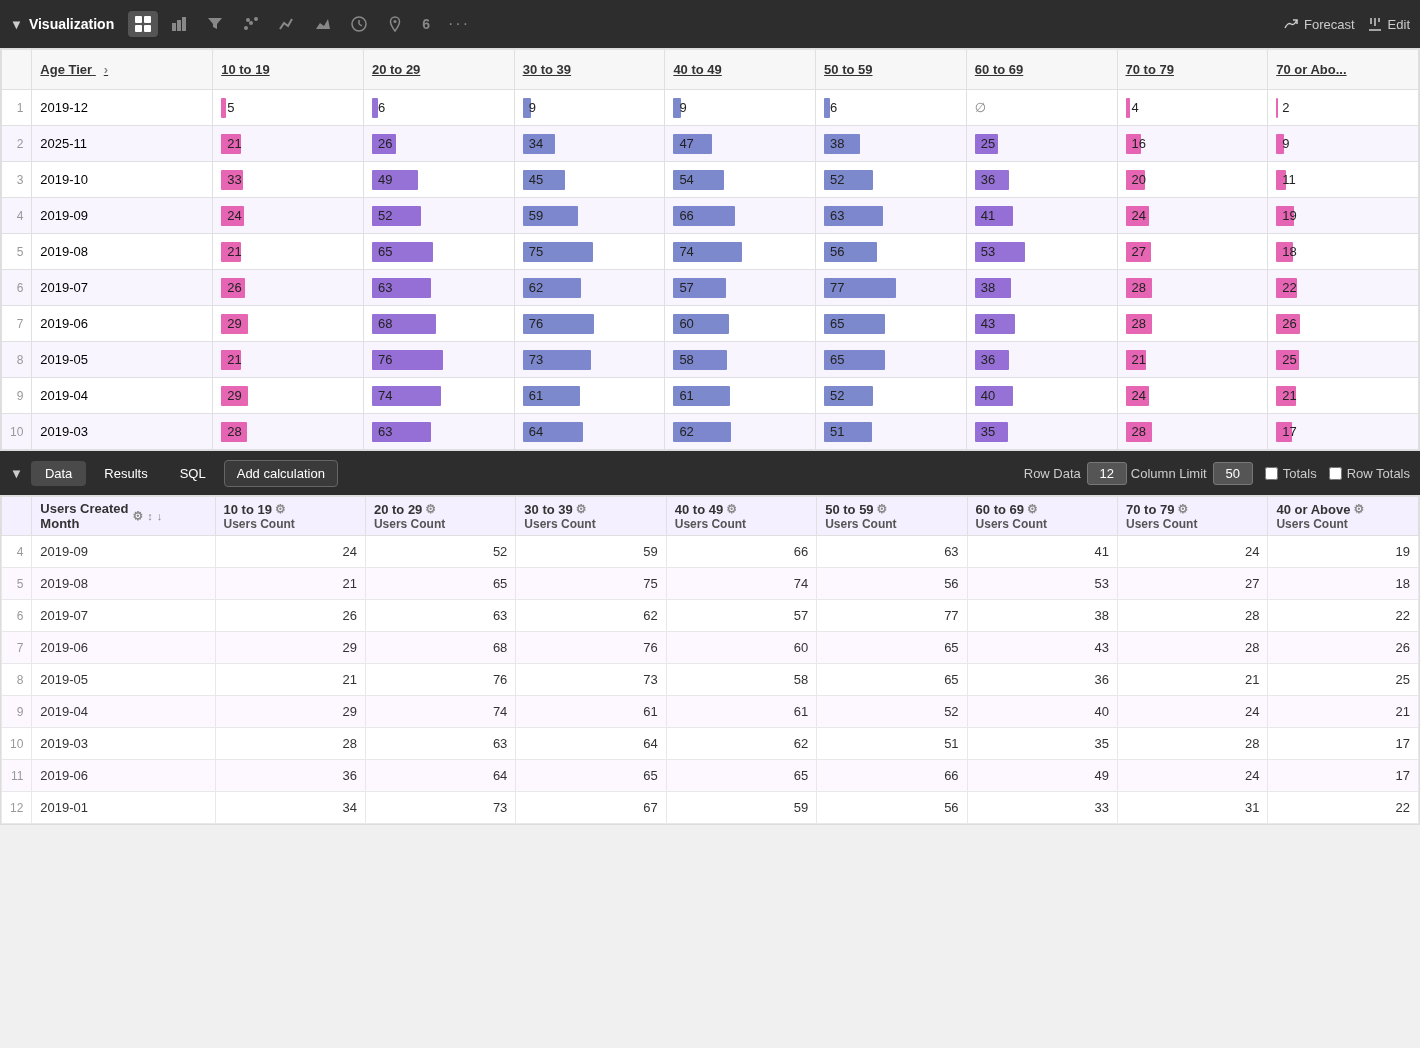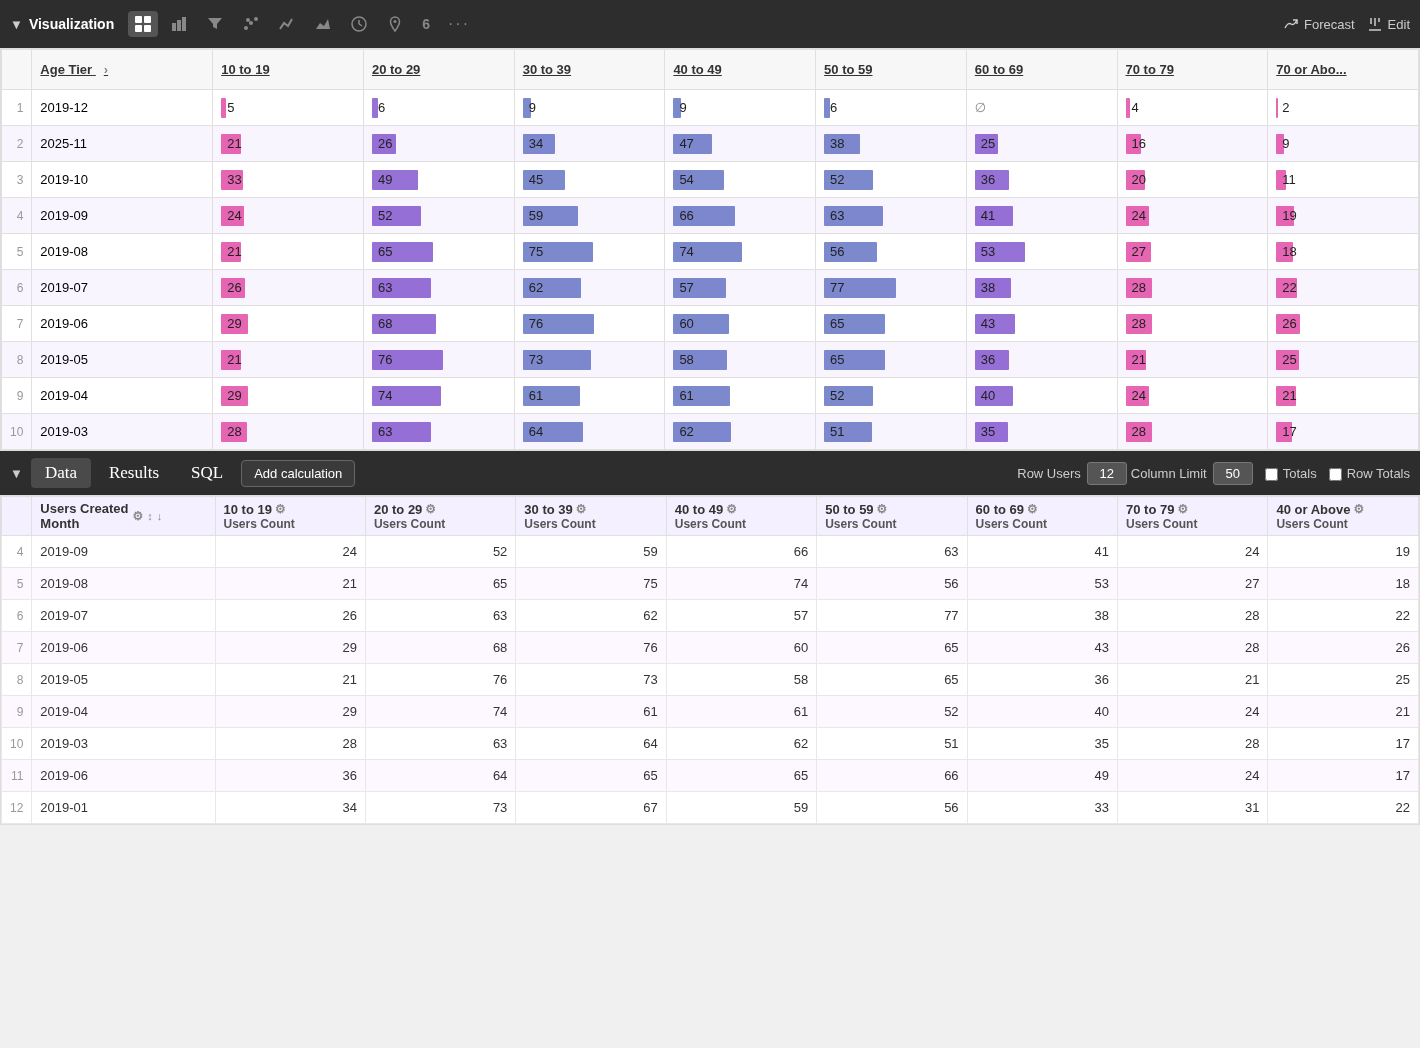--- a/index.html
+++ b/index.html
@@ -126,23 +126,22 @@
       align-items: center;
       padding: 6px 10px;
       gap: 4px;
       height: 44px;
       color: white;
     }
     .data-tab {
       padding: 5px 14px;
       border-radius: 4px;
       cursor: pointer;
-      font-size: 17px;
+      font-size: 13px;
       font-weight: 500;
-      font-family: Liberation Serif, serif;
     }
     .data-tab.active { background: #4a4a4a; }
     .data-bar-spacer { flex: 1; }
     .limit-group {
       display: flex;
       align-items: center;
       gap: 6px;
       font-size: 13px;
       color: #ccc;
     }
@@ -151,21 +150,21 @@
       border: 1px solid #777;
       color: white;
       padding: 3px 6px;
       border-radius: 3px;
       width: 40px;
       font-size: 13px;
       text-align: center;
     }
     .checkbox-group {
       display: flex;
-      align-items: flex-end;
+      align-items: center;
       gap: 5px;
       font-size: 13px;
       color: #ccc;
       margin-left: 8px;
     }
     .checkbox-group input { cursor: pointer; }
 
     
     .results-section {
       background: white;
@@ -851,21 +850,21 @@
     <div class="data-tab">
       <span>SQL</span>
     </div>
     <button class="add-calc-btn">
       <span>Add calculation</span>
     </button>
 
     <div class="data-bar-spacer"></div>
 
     <div class="limit-group">
-      <span>Row Users</span>
+      <span>Row Data</span>
       <input class="limit-input" type="text" id="row-limit-val" value="12" style="">
     </div>
     <div class="limit-group">
       <span>Column Limit</span>
       <input class="limit-input" type="text" id="col-limit-val" value="50" style="">
     </div>
     <div class="checkbox-group">
       <input type="checkbox" id="totals-cb" style="">
       <label for="totals-cb" style="cursor:pointer;">Totals</label>
     </div>

